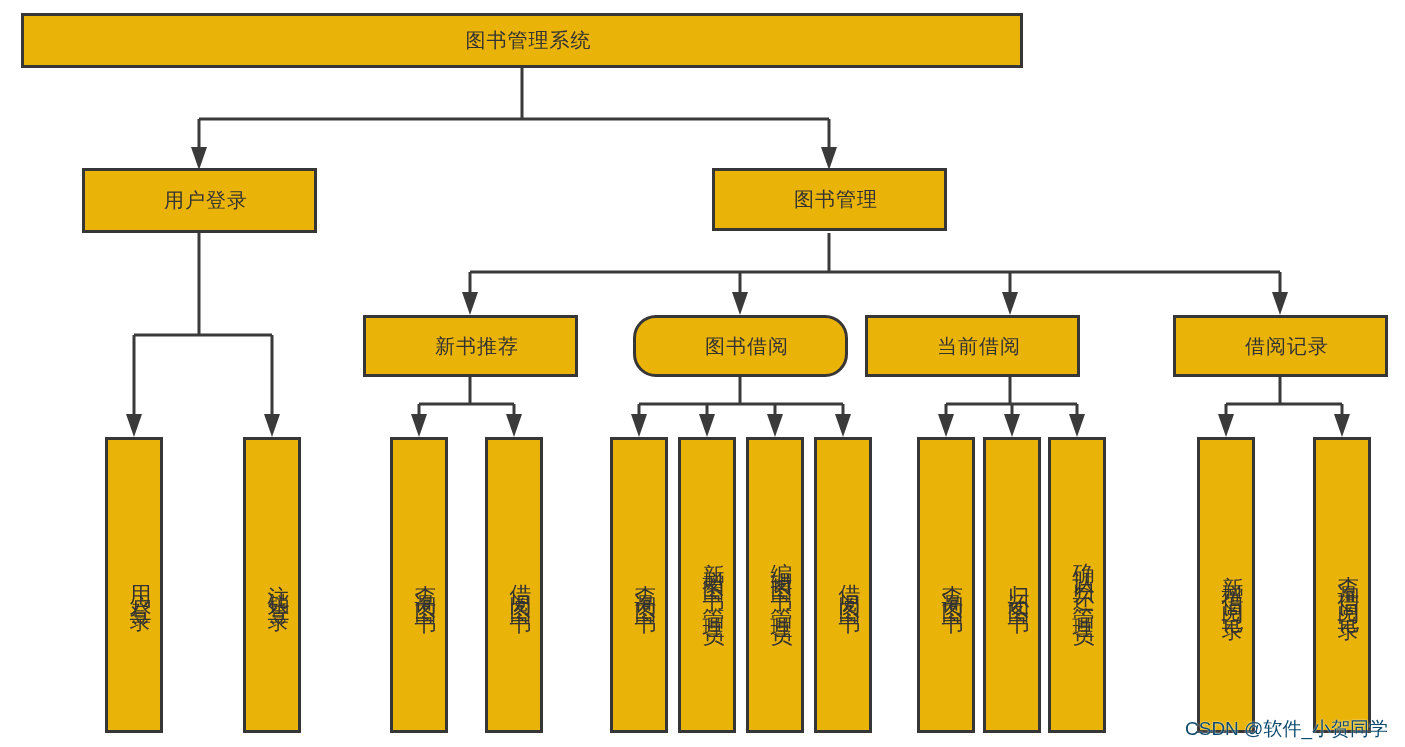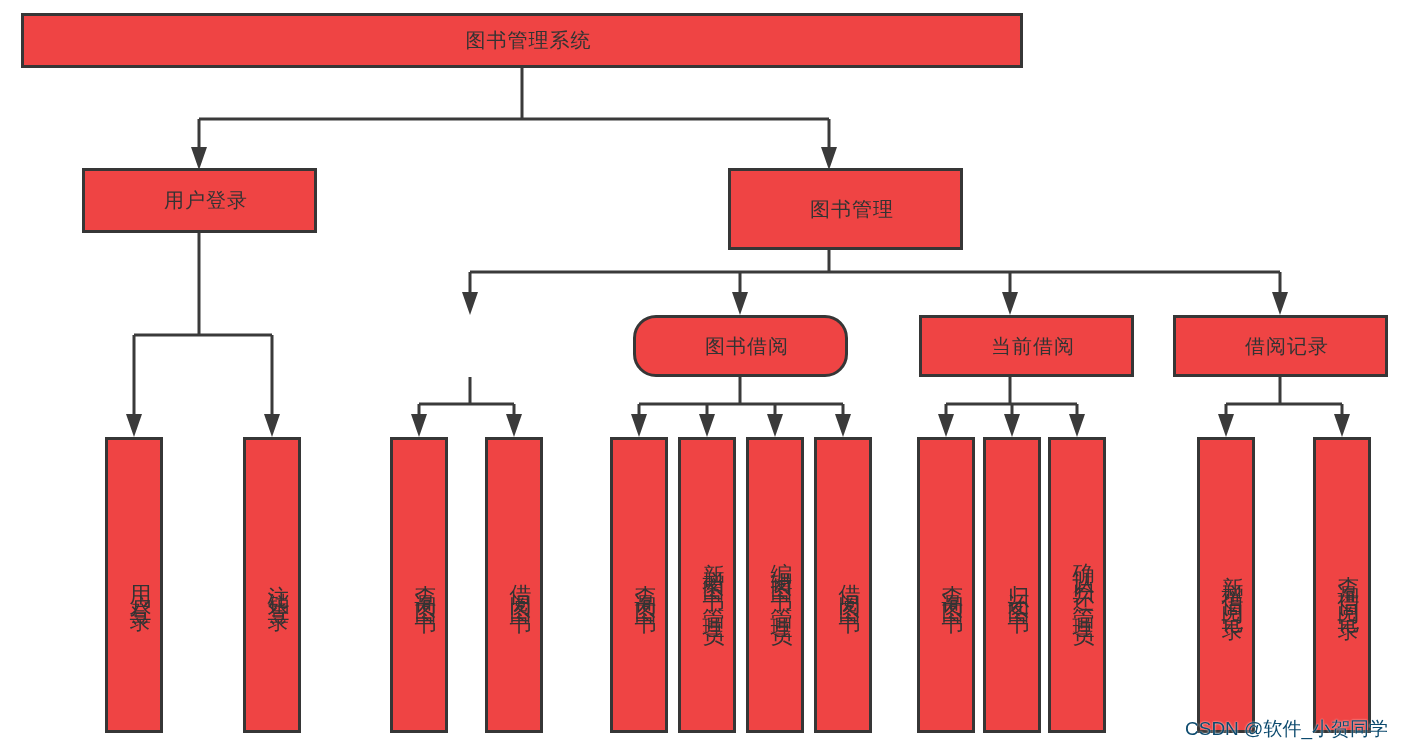--- a/index.html
+++ b/index.html
@@ -14,21 +14,21 @@
   }
   #connectors {
     position: absolute;
     left: 0; top: 0;
     width: 1405px; height: 747px;
     pointer-events: none;
   }
   .node {
     position: absolute;
     box-sizing: border-box;
-    background: #ef4444;
+    background: #eab308;
     border: 3px solid #363636;
     display: flex;
     align-items: center;
     justify-content: center;
     text-align: left;
     padding-left: 13px;
   }
   .hbox { font-size: 20px; letter-spacing: 1px; }
   .hbox.root { font-size: 20px; }
   .vbox {
@@ -83,24 +83,25 @@
         <polygon points="1004,414 1020,414 1012,437"></polygon>
         <polygon points="1069,414 1085,414 1077,437"></polygon>
         <polygon points="1218,414 1234,414 1226,437"></polygon>
         <polygon points="1334,414 1350,414 1342,437"></polygon>
       </g>
   </svg>
 
   <div class="node hbox root" style="left:21px; top:13px; width:1002px; height:55px;">图书管理系统</div>
 
   <div class="node hbox" style="left:82px; top:168px; width:235px; height:65px;">用户登录</div>
-  <div class="node hbox" style="left:728px; top:168px; width:235px; height:82px;">图书管理</div>
+  <div class="node hbox" style="left:712px; top:168px; width:235px; height:63px;">图书管理</div>
 
+  <div class="node hbox" style="left:363px; top:315px; width:215px; height:62px;">新书推荐</div>
   <div class="node hbox" style="left:633px; top:315px; width:215px; height:62px;border-radius:23px;">图书借阅</div>
-  <div class="node hbox" style="left:919px; top:315px; width:215px; height:62px;">当前借阅</div>
+  <div class="node hbox" style="left:865px; top:315px; width:215px; height:62px;">当前借阅</div>
   <div class="node hbox" style="left:1173px; top:315px; width:215px; height:62px;">借阅记录</div>
 
   <div class="node vbox" style="left:105px; top:437px; width:58px; height:296px;">
     <span>用户登录</span>
   </div>
   <div class="node vbox" style="left:243px; top:437px; width:58px; height:296px;">
     <span>注销登录</span>
   </div>
 
   <div class="node vbox" style="left:390px; top:437px; width:58px; height:296px;">

